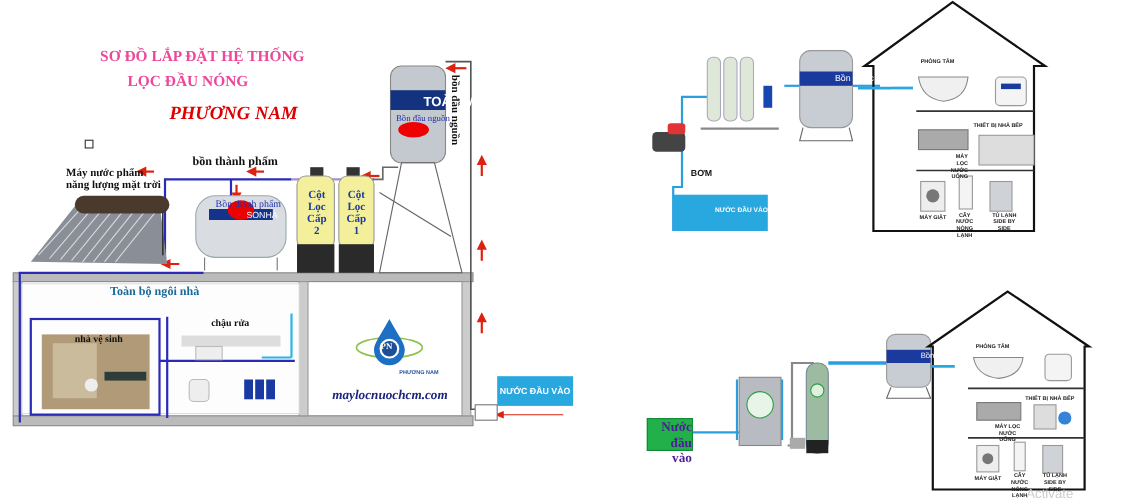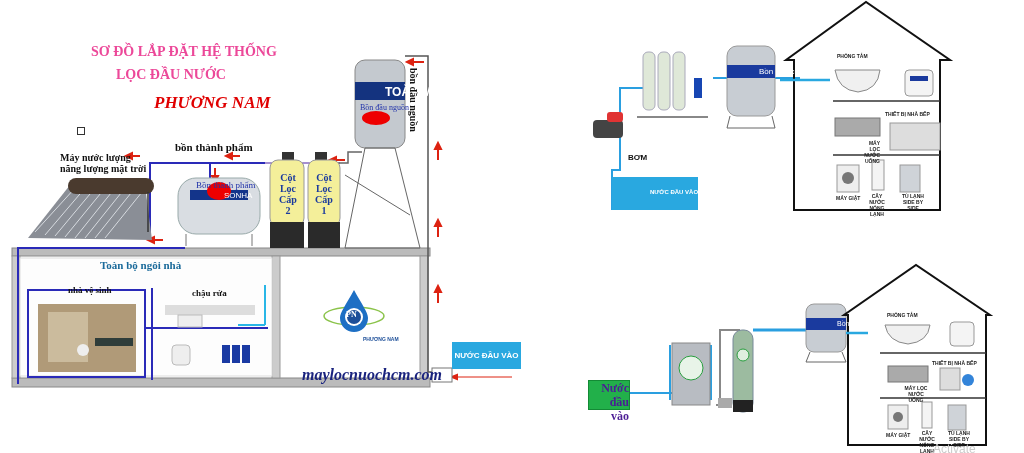--- a/index.html
+++ b/index.html
@@ -193,24 +193,24 @@
     <rect x="940" y="368" width="20" height="22" fill="#ddd" stroke="#999"></rect>
     <circle cx="968" cy="380" r="6" fill="#3384d9"></circle>
     <rect x="888" y="405" width="20" height="24" fill="#eee" stroke="#999"></rect>
     <circle cx="898" cy="417" r="5" fill="#777"></circle>
     <rect x="922" y="402" width="10" height="26" fill="#f4f4f4" stroke="#999"></rect>
     <rect x="948" y="405" width="18" height="25" fill="#cfd3d8" stroke="#999"></rect>
   </g>
 </svg>
 
 <div class="abs title" style="left:91px;top:44px;">SƠ ĐỒ LẮP ĐẶT HỆ THỐNG</div>
-<div class="abs title" style="left:116px;top:67px;">LỌC ĐẦU NƯỚC</div>
+<div class="abs title" style="left:116px;top:67px;">LỌC ĐẦU NÓNG</div>
 <div class="abs brand" style="left:154px;top:93px;">PHƯƠNG NAM</div>
 <div class="abs" style="left:77px;top:127px;width:6px;height:6px;border:1px solid #333;"></div>
-<div class="abs lbl" style="left:60px;top:152px;">Máy nước lượng</div>
+<div class="abs lbl" style="left:60px;top:152px;">Máy nước phẩm</div>
 <div class="abs lbl" style="left:60px;top:163px;text-align:right;">năng lượng mặt trời</div>
 <div class="abs lbl" style="left:175px;top:141px;font-size:11px;">bồn thành phẩm</div>
 <div class="abs" style="left:196px;top:180px;font-size:9px;color:#2233aa;">Bồn thành phẩm</div>
 <div class="abs sans" style="left:196px;top:191px;font-size:8px;font-weight:normal;color:#fff;text-align:center;">SONHA</div>
 <div class="abs sans" style="left:357px;top:85px;font-size:12px;font-weight:bold;color:#fff;">TOÀN MỸ</div>
 <div class="abs" style="left:360px;top:103px;font-size:8px;color:#2233aa;">Bồn đầu nguồn</div>
 <div class="abs lbl" style="left:408px;top:68px;writing-mode:vertical-rl;font-size:10px;">bồn đầu nguồn</div>
 
 <div class="abs lbl" style="left:275px;top:172px;width:26px;text-align:center;color:#1a3a9e;line-height:11px;font-size:10px;">
   <div>Cột</div>
@@ -219,25 +219,25 @@
   <div>2</div>
 </div>
 <div class="abs lbl" style="left:311px;top:172px;width:26px;text-align:center;color:#1a3a9e;line-height:11px;font-size:10px;">
   <div>Cột</div>
   <div>Lọc</div>
   <div>Cấp</div>
   <div>1</div>
 </div>
 
 <div class="abs lbl" style="left:100px;top:259px;font-size:11px;color:#1a6a9a;">Toàn bộ ngôi nhà</div>
-<div class="abs lbl" style="left:68px;top:285px;font-size:9px;">nhà vệ sinh</div>
+<div class="abs lbl" style="left:68px;top:303px;font-size:9px;">nhà vệ sinh</div>
 <div class="abs lbl" style="left:192px;top:288px;font-size:9px;text-align:right;">chậu rửa</div>
 <div class="abs lbl" style="left:346px;top:310px;font-size:8px;color:#fff;">PN</div>
 <div class="abs sans" style="left:335px;top:336px;font-size:5px;font-weight:bold;color:#1d4f99;">PHƯƠNG NAM</div>
-<div class="abs" style="left:302px;top:366px;font-size:16px;font-weight:bold;font-style:italic;color:#1a237e;">maylocnuochcm.com</div>
+<div class="abs" style="left:302px;top:352px;font-size:12px;font-weight:bold;font-style:italic;color:#1a237e;">maylocnuochcm.com</div>
 <div class="abs blue-box" style="left:452px;top:342px;width:69px;height:27px;">NƯỚC ĐẦU VÀO</div>
 
 <div class="abs sans" style="left:600px;top:153px;font-size:8px;font-weight:bold;color:#111;">BƠM</div>
 <div class="abs sans" style="left:622px;top:189px;font-size:6px;font-weight:bold;color:#fff;">NƯỚC ĐẦU VÀO</div>
 <div class="abs sans" style="left:731px;top:67px;font-size:8px;color:#fff;">Bồn nước</div>
 <div class="abs tiny" style="left:837px;top:53px;">PHÒNG TẮM</div>
 <div class="abs tiny" style="left:885px;top:111px;">THIẾT BỊ NHÀ BẾP</div>
 <div class="abs tiny" style="left:858px;top:140px;width:22px;white-space:normal;text-align:right;">MÁY LỌC NƯỚC UỐNG</div>
 <div class="abs tiny" style="left:836px;top:195px;">MÁY GIẶT</div>
 <div class="abs tiny" style="left:864px;top:193px;width:26px;white-space:normal;text-align:center;">CÂY NƯỚC NÓNG LẠNH</div>

